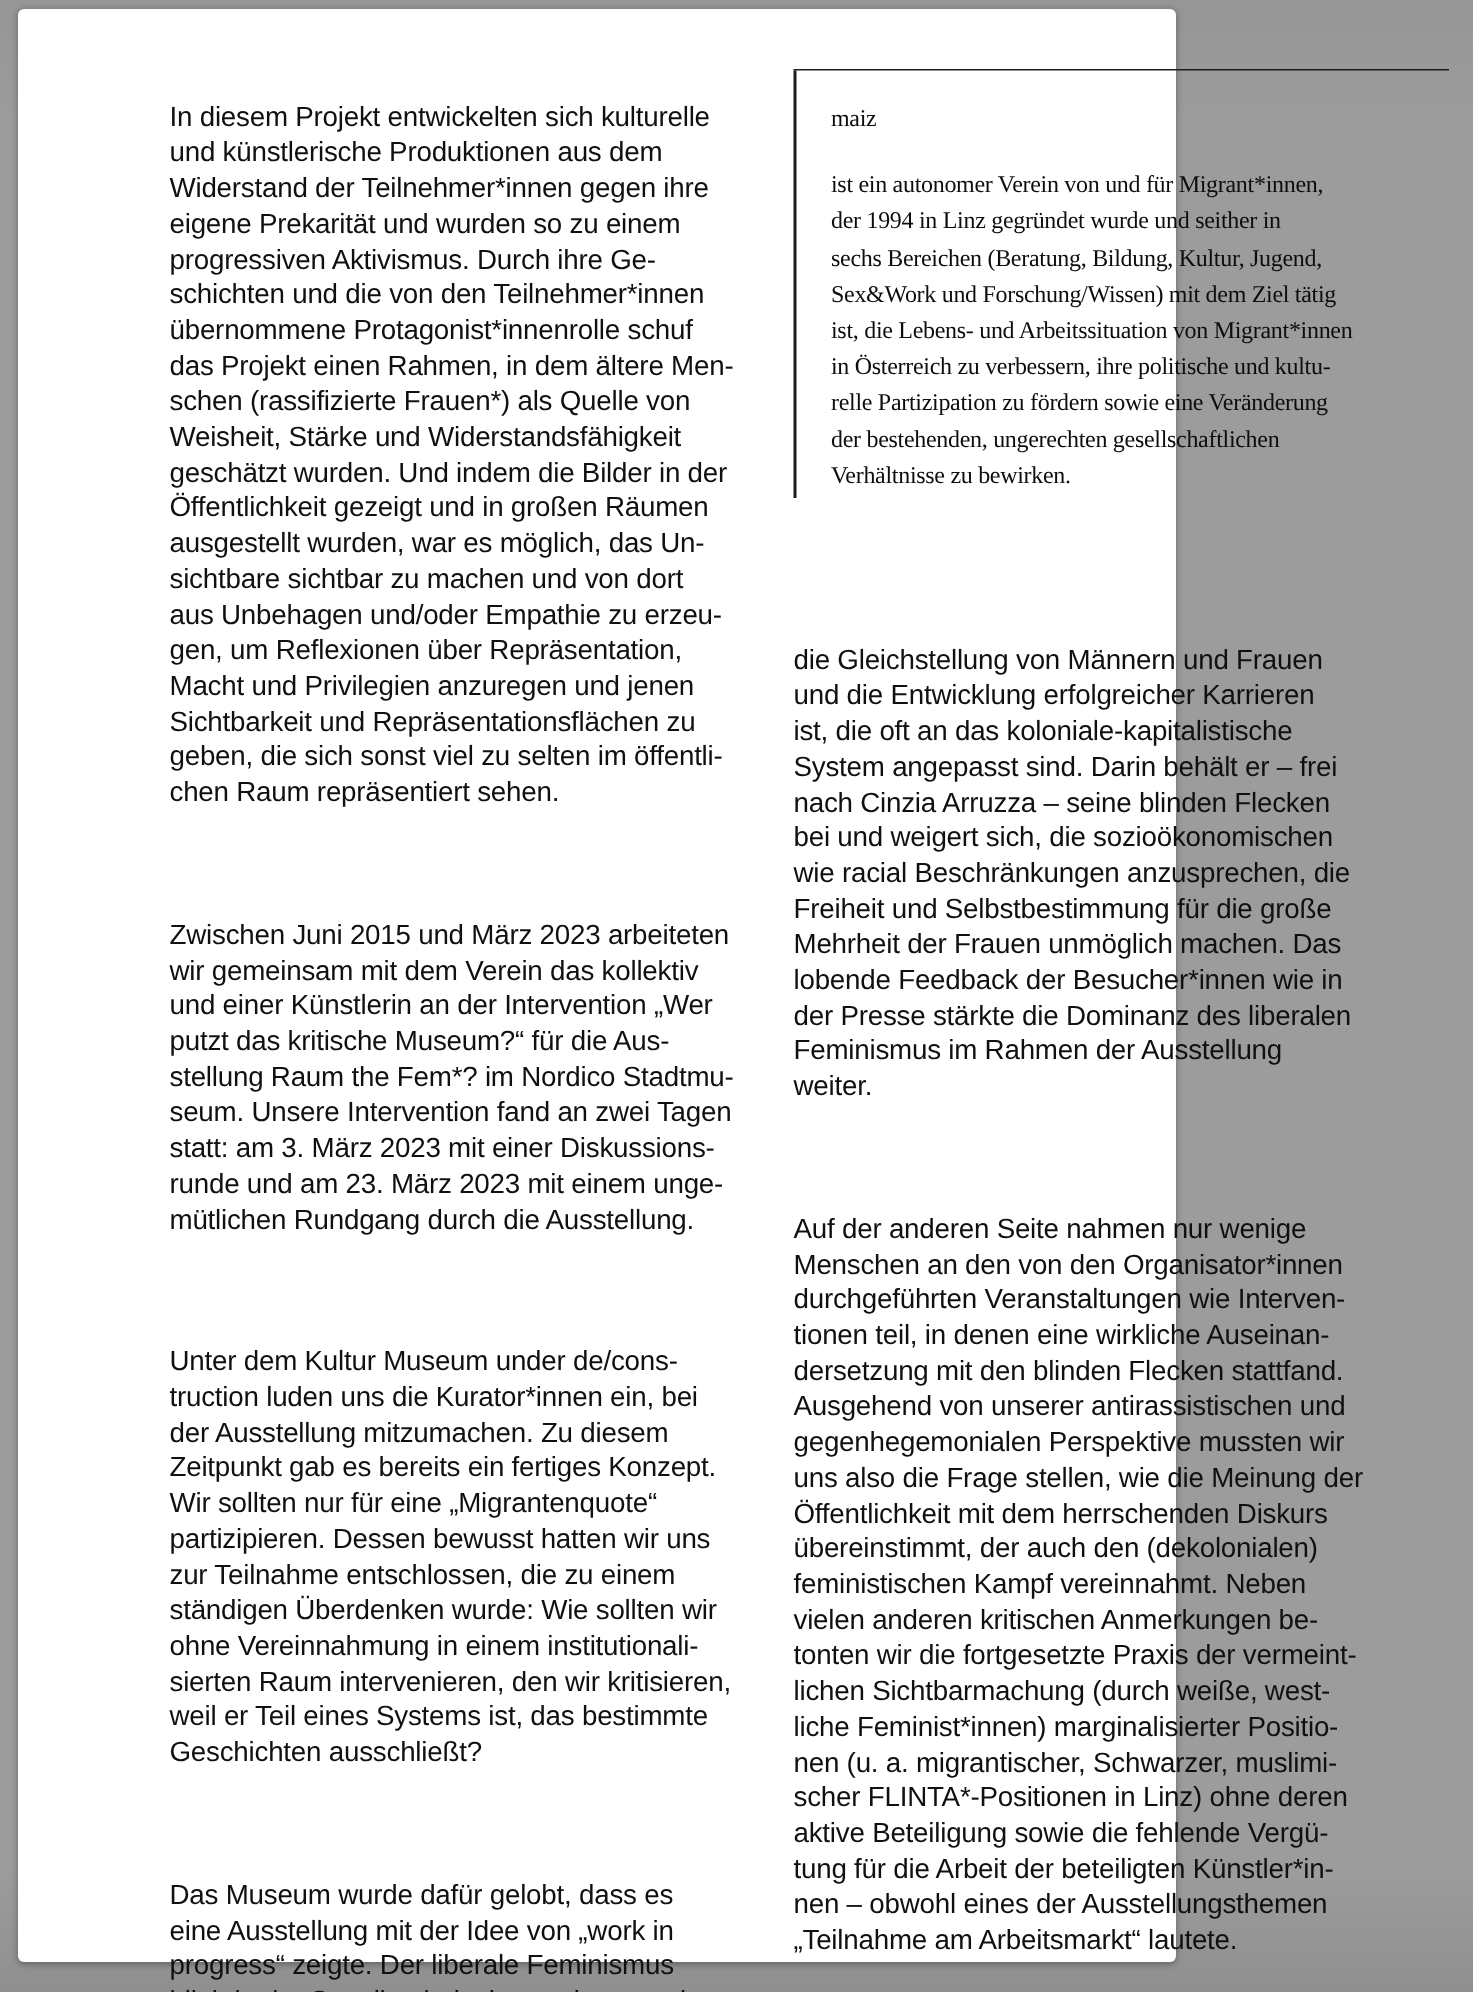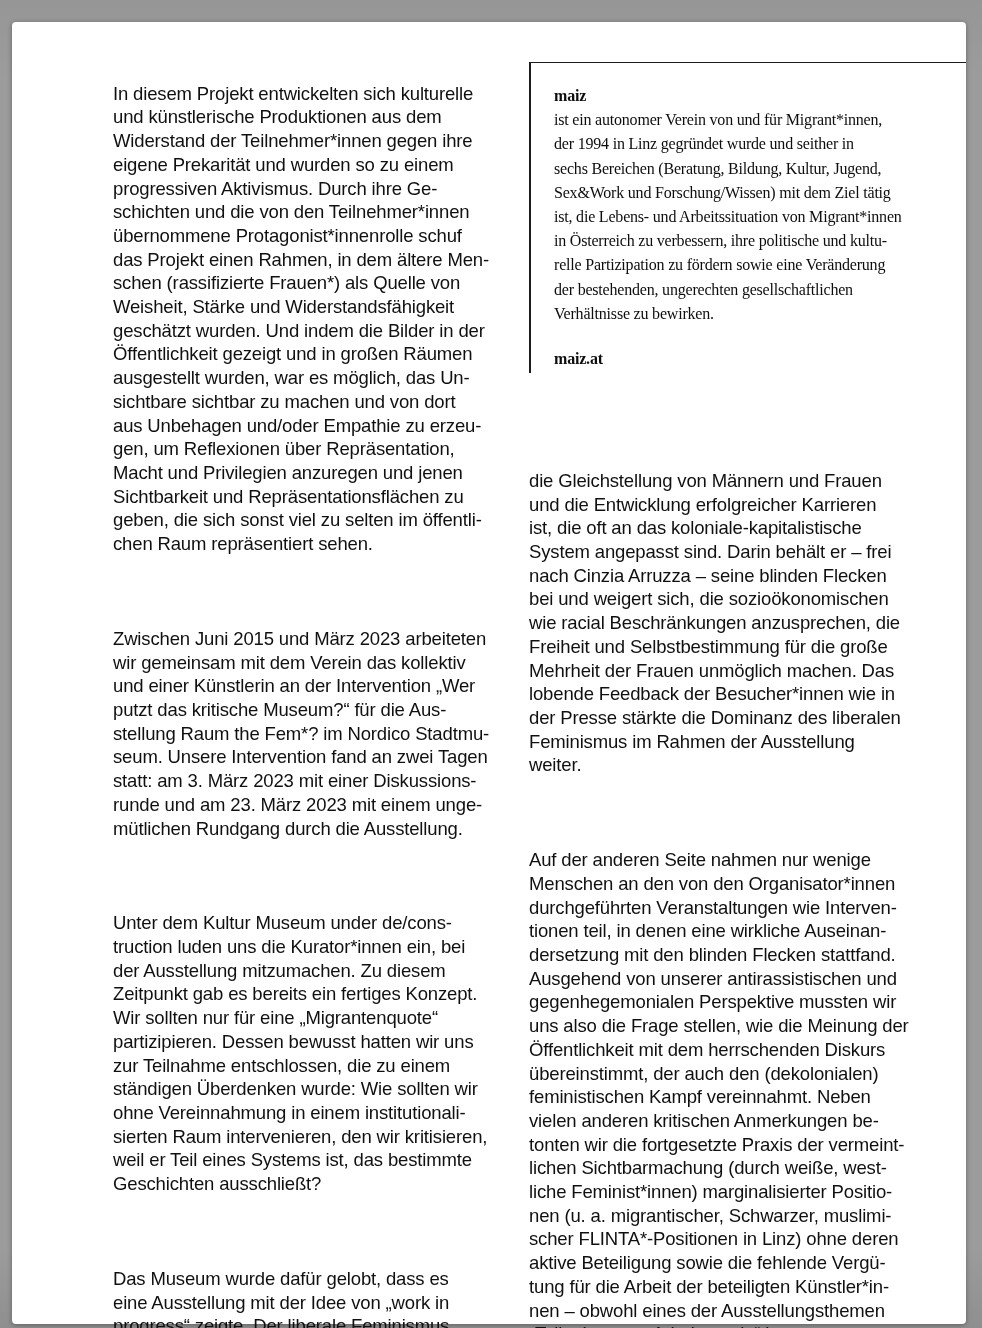--- a/index.html
+++ b/index.html
@@ -10,22 +10,22 @@
     position: relative;
     overflow: hidden;
   }
   .viewport {
     position: absolute;
     inset: 0;
     background: linear-gradient(180deg, #969696 0%, #9c9c9c 6%, #9c9c9c 94%, #8f8f8f 100%);
   }
   .page {
     position: absolute;
-    left: 12px; top: 22px;
-    width: 954px; height: 1302px;
+    left: 12px; top: 6px;
+    width: 772px; height: 1302px;
     background: #ffffff;
     border-radius: 4px;
     box-shadow: 0 1px 5px rgba(0,0,0,0.35);
   }
   
   .col-left {
     position: absolute;
     left: 101px; top: 36px;
     width: 414px;
   }
@@ -67,22 +67,23 @@
     width: 1.5px; height: 100%;
     background: #1c1c1c;
   }
   .serif {
     font-family: "Liberation Serif", serif;
     font-size: 16px;
     line-height: 24.2px;
     letter-spacing: -0.2px;
     color: #0d0d0d;
   }
-  .maiz-title { font-weight: bold; }
+  .maiz-title { font-weight: normal; }
   .maiz-body {
+    margin-top: 20px;
     white-space: pre-line;
   }
   .maiz-link {
     margin-top: 21px;
     font-weight: bold;
   }
   
   .rc-text { margin-top: 72px; }
 </style>
 </head>
@@ -153,21 +154,20 @@
         <div class="maiz-title">maiz</div>
         <div class="maiz-body">ist ein autonomer Verein von und für Migrant*innen,
 der 1994 in Linz gegründet wurde und seither in
 sechs Bereichen (Beratung, Bildung, Kultur, Jugend,
 Sex&amp;Work und Forschung/Wissen) mit dem Ziel tätig
 ist, die Lebens- und Arbeitssituation von Migrant*innen
 in Österreich zu verbessern, ihre politische und kultu-
 relle Partizipation zu fördern sowie eine Veränderung
 der bestehenden, ungerechten gesellschaftlichen
 Verhältnisse zu bewirken.</div>
-        <div class="maiz-link">maiz.at</div>
       </div>
 
       <div class="rc-text sans">
         <div class="para"><span>die Gleichstellung von Männern und Frauen
 und die Entwicklung erfolgreicher Karrieren
 ist, die oft an das koloniale-kapitalistische
 System angepasst sind. Darin behält er – frei
 nach Cinzia Arruzza – seine blinden Flecken
 bei und weigert sich, die sozioökonomischen
 wie </span><span class="ital">racial</span><span> Beschränkungen anzusprechen, die

